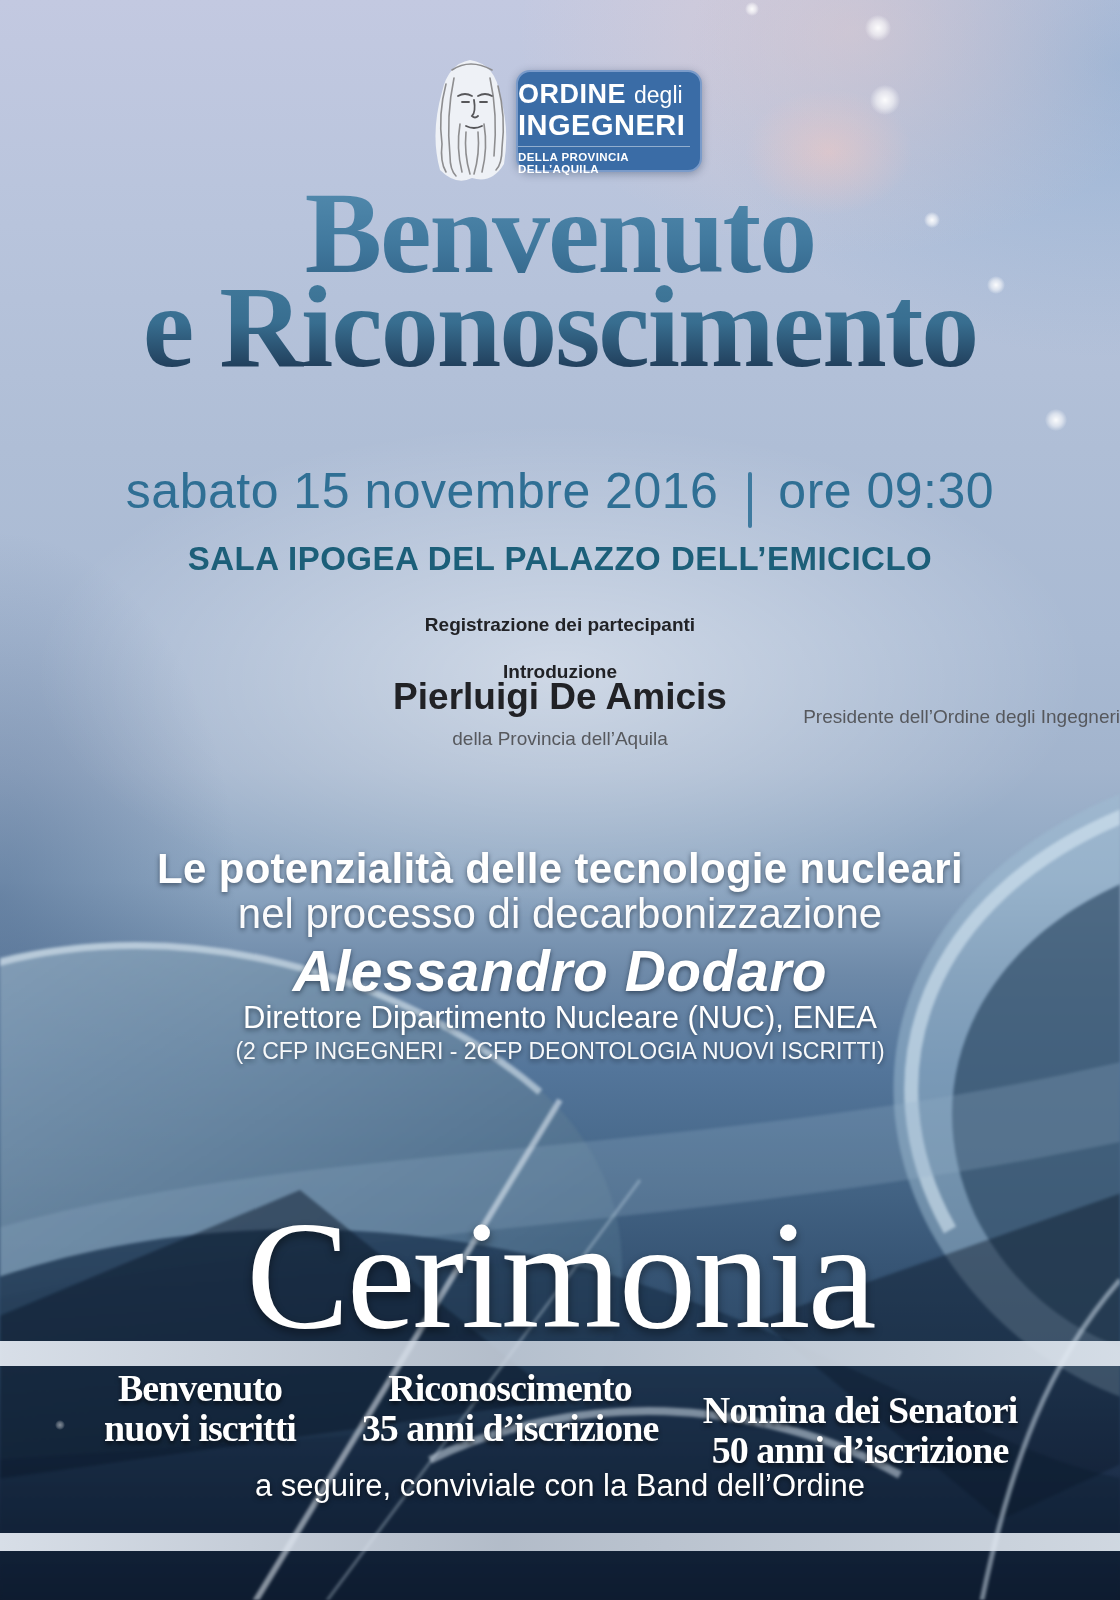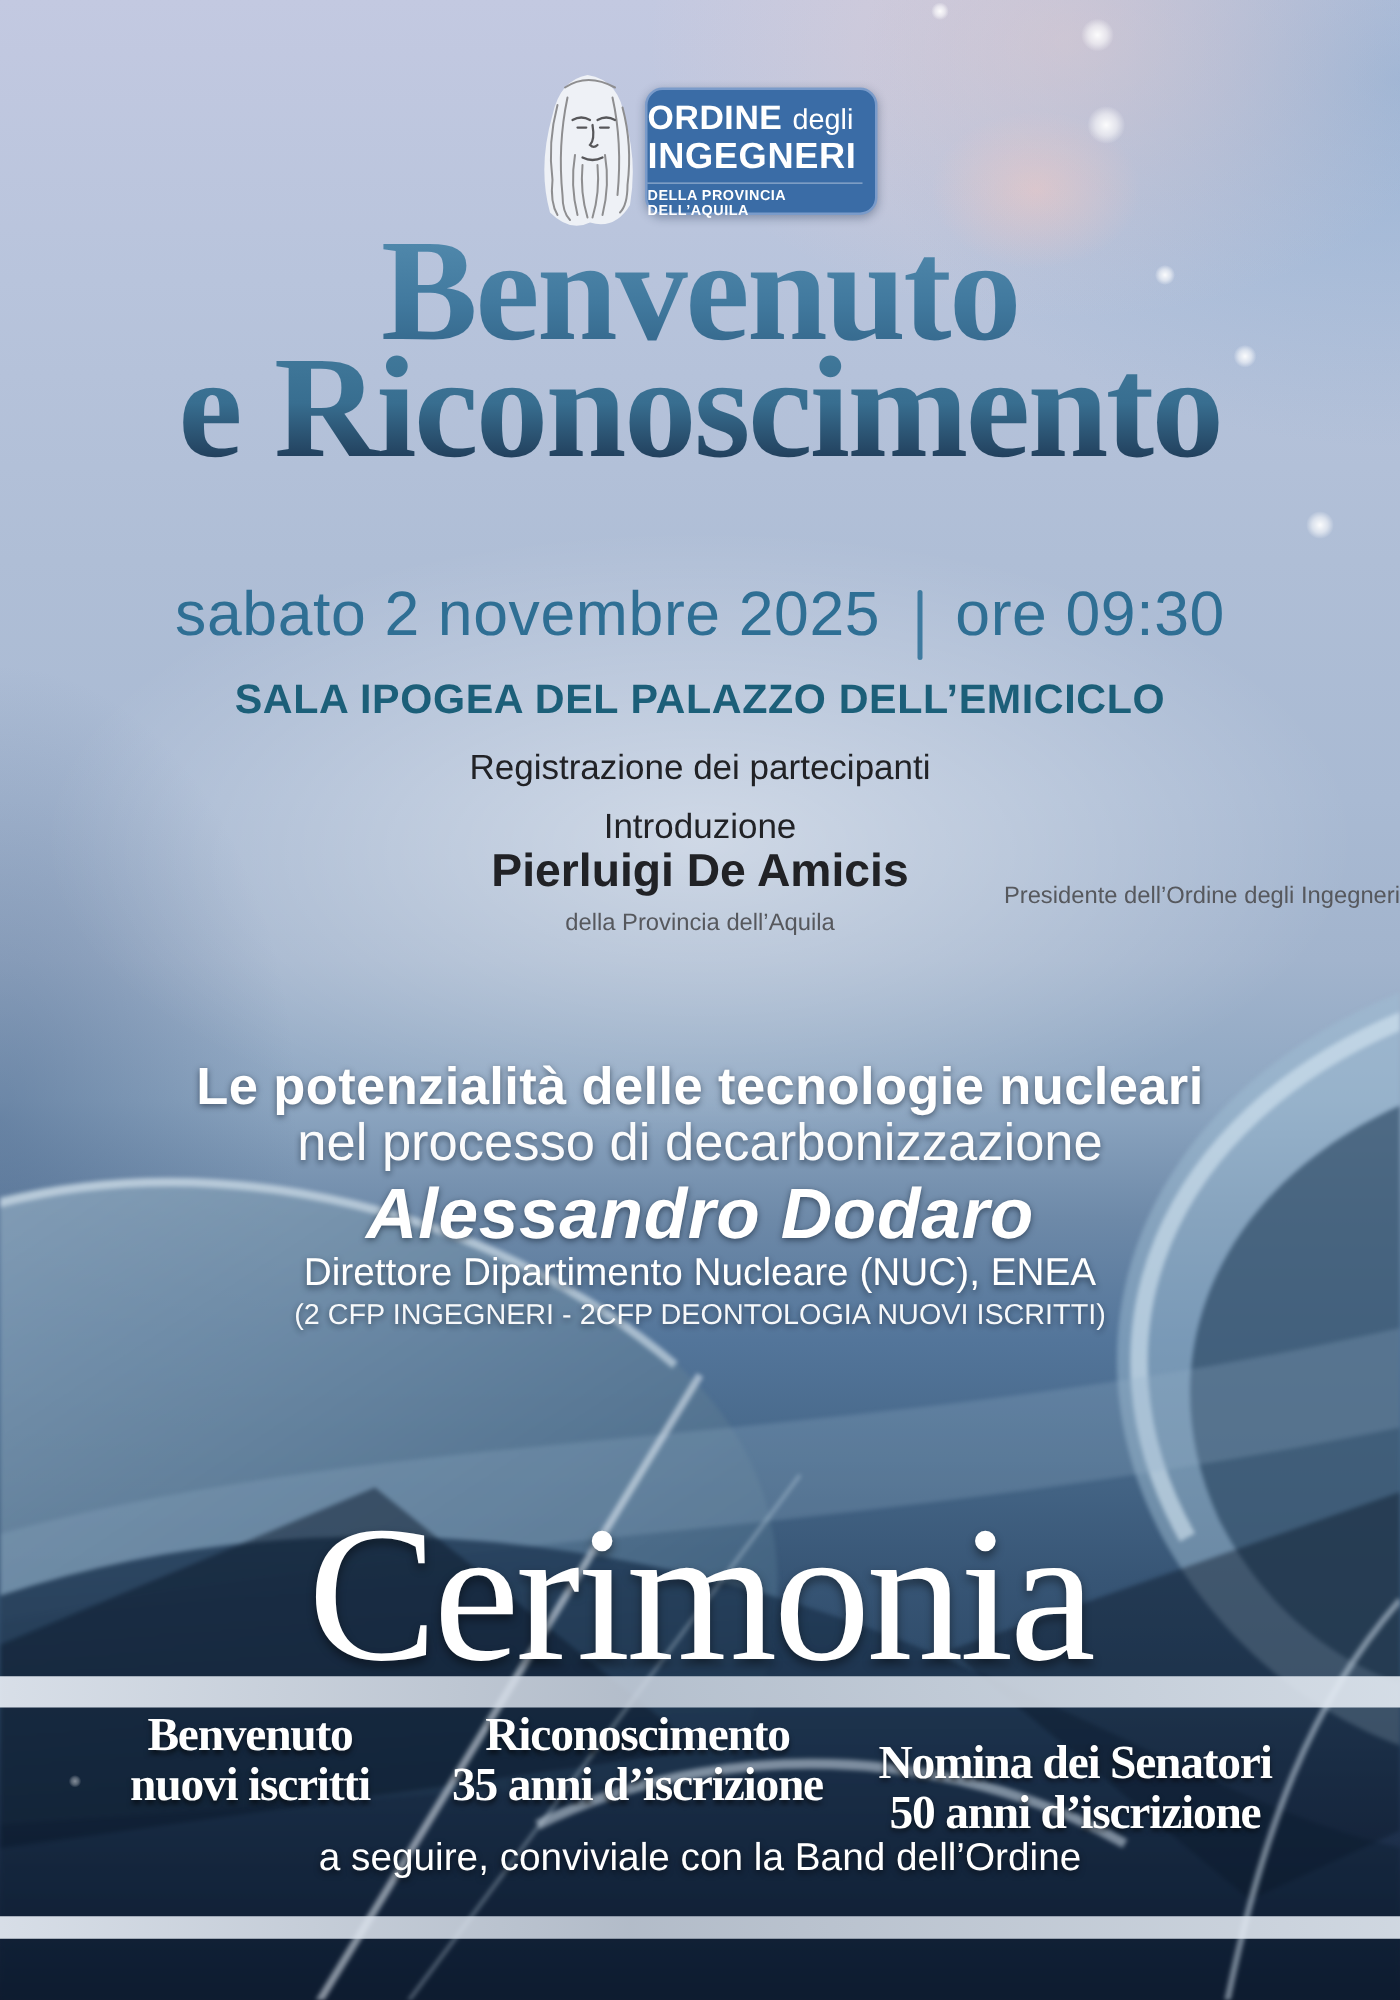--- a/index.html
+++ b/index.html
@@ -56,21 +56,21 @@
   
   .date-row{position:absolute;top:462px;left:0;width:100%;text-align:center;z-index:5;color:#2f6f94;}
   .date-row .txt{font-size:50px;letter-spacing:0.5px;}
   .date-sep{display:inline-block;vertical-align:middle;width:4px;height:56px;background:#3f7ba0;
     margin:0 26px 0 30px;border-radius:2px;position:relative;top:-4px;}
   .venue{position:absolute;top:540px;left:0;width:100%;text-align:center;z-index:5;
     color:#1c5f79;font-size:33px;font-weight:bold;letter-spacing:0.5px;}
 
   
   .prog{position:absolute;left:0;width:100%;text-align:center;z-index:5;color:#212226;}
-  .p-bold{font-size:28px;font-weight:normal;}
+  .p-bold{font-size:19px;font-weight:bold;margin-top:16px;}
   .p1{top:598px;} .p2{top:645px;}
   .p-name{top:676px;font-size:37px;font-weight:bold;}
   .p-role1{top:706px;font-size:19px;color:#56585d;text-align:right;} .p-role2{top:728px;font-size:19px;color:#56585d;}
   .p3{top:766px;}
 
   
   .talk{position:absolute;left:0;width:100%;text-align:center;z-index:5;color:#ffffff;
     text-shadow:0 2px 5px rgba(8,20,36,0.55);}
   .tk1{top:845px;font-size:42px;font-weight:bold;letter-spacing:0.3px;}
   .tk2{top:890px;font-size:42px;font-weight:normal;opacity:0.97;}
@@ -166,21 +166,21 @@
       </div>
     </div>
   </div>
 
   <div class="title-block">
     <span class="title-line grad t2">Benvenuto</span>
     <span class="title-line grad t3">e Riconoscimento</span>
   </div>
 
   <div class="date-row">
-    <span class="txt">sabato 2 novembre 2025</span><span class="date-sep"></span><span class="txt">ore 09:30</span>
+    <span class="txt">sabato 15 novembre 2016</span><span class="date-sep"></span><span class="txt">ore 09:30</span>
   </div>
   <div class="venue">SALA IPOGEA DEL PALAZZO DELL’EMICICLO</div>
 
   <div class="prog p-bold p1">Registrazione dei partecipanti</div>
   <div class="prog p-bold p2">Introduzione</div>
   <div class="prog p-name">Pierluigi De Amicis</div>
   <div class="prog p-role1">Presidente dell’Ordine degli Ingegneri</div>
   <div class="prog p-role2">della Provincia dell’Aquila</div>
 
   <div class="talk tk1">Le potenzialità delle tecnologie nucleari</div>

